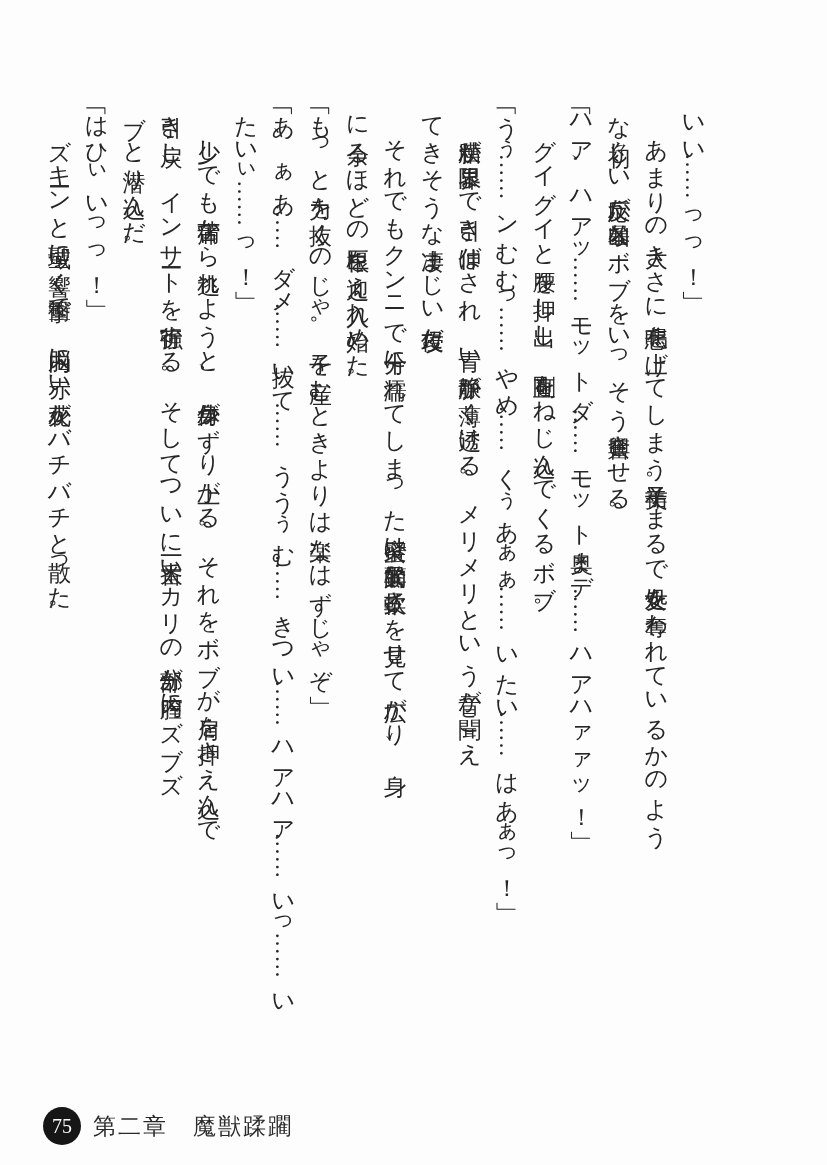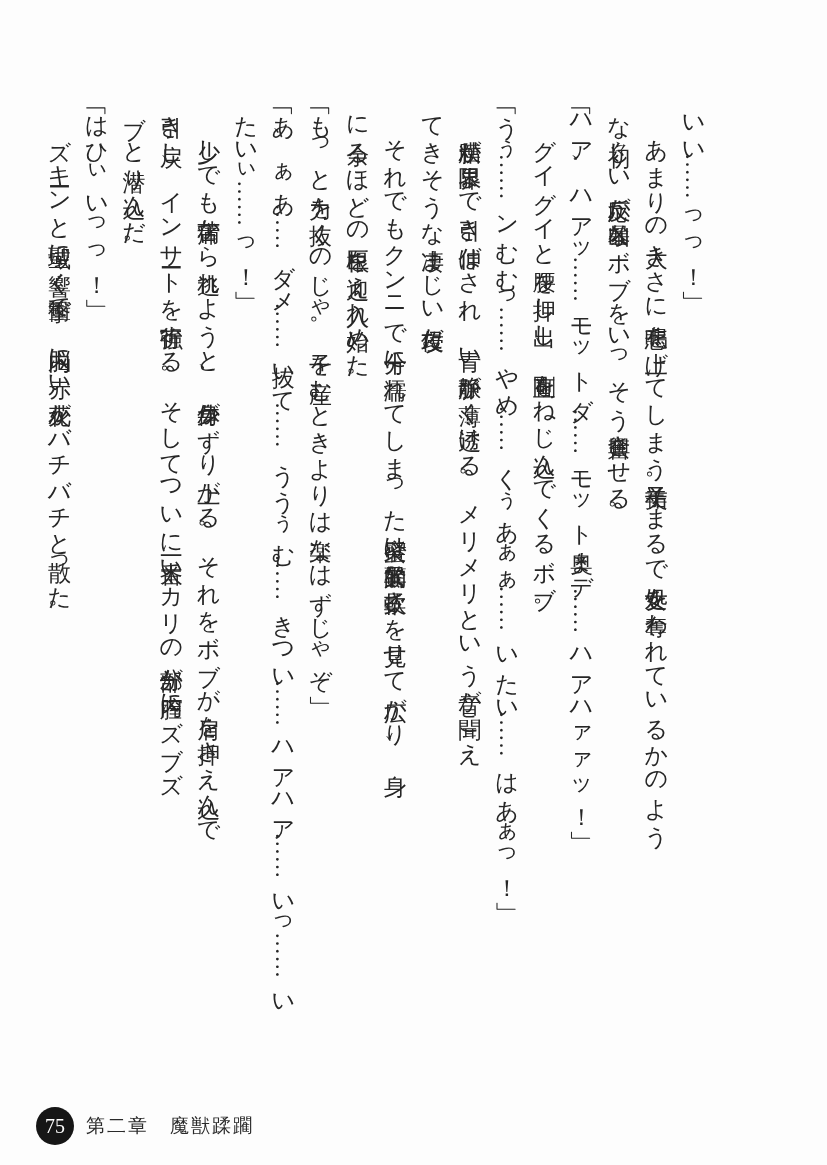--- a/index.html
+++ b/index.html
@@ -35,40 +35,40 @@
   }
   .text-line {
     white-space: nowrap;
     margin: 0;
   }
   .text-line.indent {
     text-indent: 1em;              
   }
   .footer {
     position: absolute;
-    left: 36px;
+    left: 43px;
     top: 1107px;
     display: flex;
     align-items: center;
     gap: 12px;
   }
   .page-badge {
     width: 38px;
     height: 38px;
     border-radius: 50%;
     background: #161616;
     color: #ffffff;
     display: flex;
     align-items: center;
     justify-content: center;
     font-size: 20px;
     font-family: "Liberation Serif", "DejaVu Serif", serif;
   }
   .chapter-title {
-    font-size: 19px;
+    font-size: 23px;
     letter-spacing: 2px;
     color: #2a2a2a;
     font-family: "Liberation Serif", "DejaVu Serif", serif;
   }
 </style>
 </head>
 <body>
 
 <div class="book-page">
 

